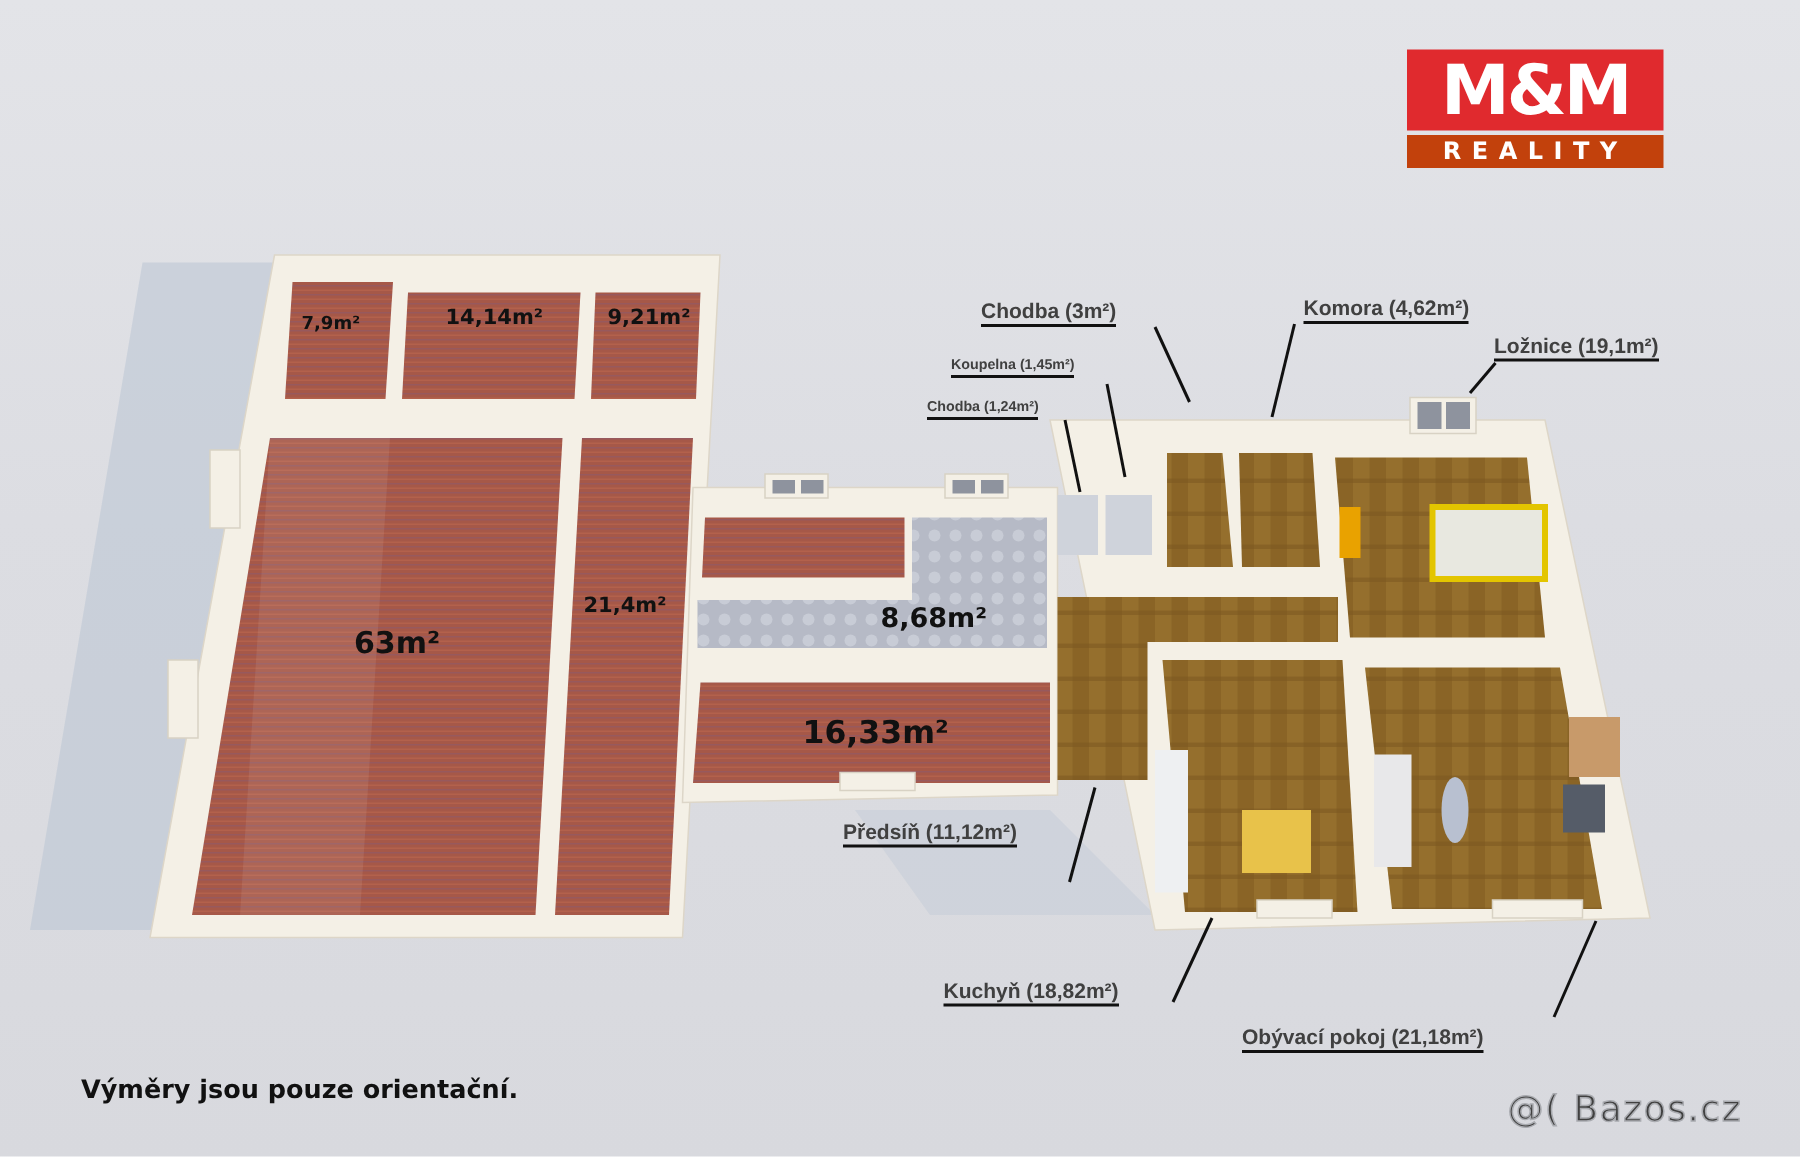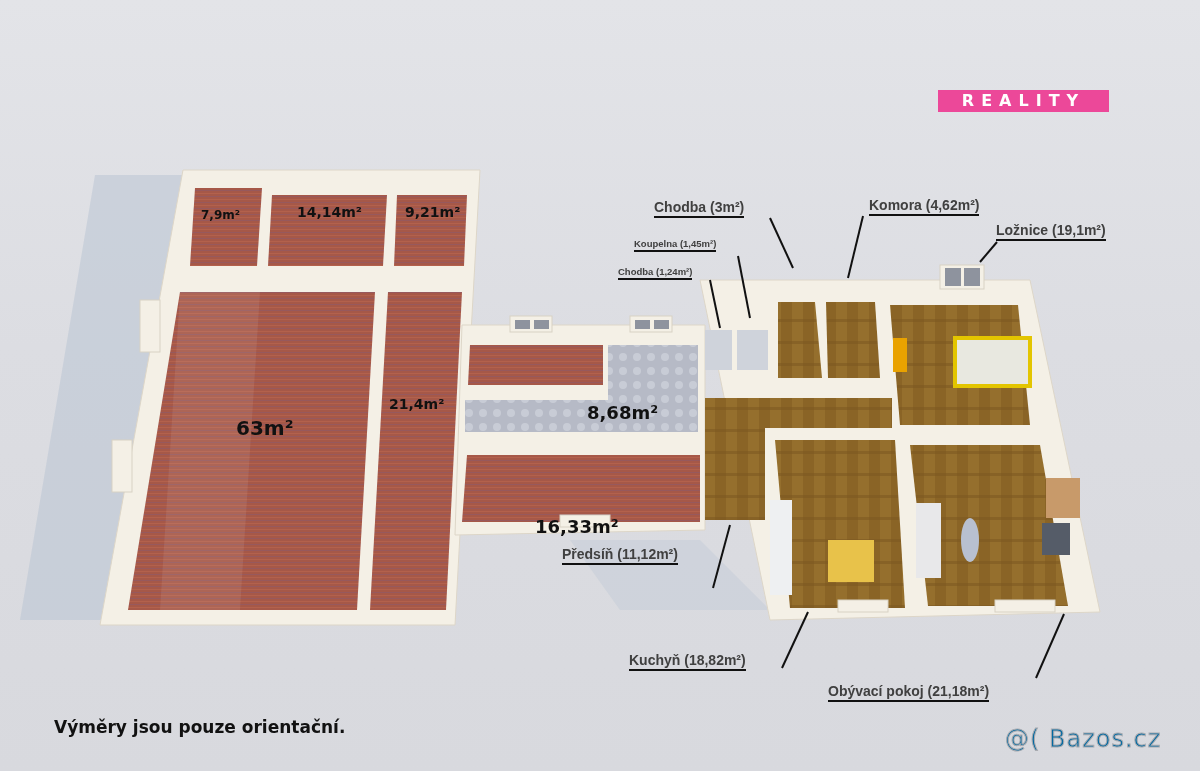--- a/index.html
+++ b/index.html
@@ -9,40 +9,40 @@
       font-family: "DejaVu Sans", sans-serif;
     }
     #plan { position:absolute; left:0; top:0; width:1200px; height:771px; }
     .logo { position:absolute; left:938px; top:33px; width:171px; height:79px; }
     .logo-top {
       position:absolute; left:0; top:0; width:171px; height:54px; background:#e02a2e;
       color:#fff; font-family:"DejaVu Sans", sans-serif; font-weight:bold;
       font-size:46px; line-height:54px; text-align:center; letter-spacing:-2px;
     }
     .logo-bottom {
-      position:absolute; left:0; top:57px; width:171px; height:22px; background:#ec4899;
+      position:absolute; left:0; top:57px; width:171px; height:22px; background:#c2410c;
       color:#fff; font-family:"DejaVu Sans", sans-serif; font-weight:bold;
       font-size:16px; line-height:22px; text-align:center; letter-spacing:7px;
     }
     .callout {
       position:absolute; color:#404040; font-family:Liberation Sans, sans-serif;
       font-weight:bold; white-space:nowrap; border-bottom:2px solid #111; padding-bottom:1px;text-align:center;
     }
     .callout.big { font-size:14px; }
     .callout.small { font-size:9.5px; }
     .area {
       position:absolute; color:#111; font-family:"DejaVu Sans", sans-serif;
       font-weight:bold; white-space:nowrap;
     }
     .note {
       position:absolute; left:54px; top:717px; font-size:17px; font-weight:bold; color:#111;
       font-family:"DejaVu Sans", sans-serif;
     }
     .watermark {
-      position:absolute; left:1005px; top:725px; font-size:24px; color:#0369a1;
+      position:absolute; left:1005px; top:725px; font-size:24px; color:#404040;
       -webkit-text-stroke:1px #a9abb0; font-family:"DejaVu Sans", sans-serif; letter-spacing:1px;
     }
   </style>
 </head>
 <body>
 
 <svg id="plan" viewBox="0 0 1200 771" xmlns="http://www.w3.org/2000/svg">
   <defs>
     <pattern id="terra" width="8" height="6" patternUnits="userSpaceOnUse">
       <rect width="8" height="6" fill="#a65848"></rect>
@@ -123,30 +123,31 @@
     <polyline points="997,242 980,262"></polyline>
     <polyline points="738,256 750,318"></polyline>
     <polyline points="710,280 720,328"></polyline>
     <polyline points="730,525 713,588"></polyline>
     <polyline points="808,612 782,668"></polyline>
     <polyline points="1064,614 1036,678"></polyline>
   </g>
 </svg>
 
 <div class="logo">
+  <div class="logo-top">M&amp;M</div>
   <div class="logo-bottom">REALITY</div>
 </div>
 
 <div class="area" style="left:201px;top:208px;font-size:12px;">7,9m²</div>
 <div class="area" style="left:297px;top:204px;font-size:14px;">14,14m²</div>
 <div class="area" style="left:405px;top:204px;font-size:14px;">9,21m²</div>
 <div class="area" style="left:236px;top:416px;font-size:20px;">63m²</div>
 <div class="area" style="left:389px;top:396px;font-size:14px;">21,4m²</div>
 <div class="area" style="left:587px;top:402px;font-size:18px;">8,68m²</div>
-<div class="area" style="left:535px;top:476px;font-size:18px;margin-top:40px;">16,33m²</div>
+<div class="area" style="left:535px;top:476px;font-size:21px;">16,33m²</div>
 
 <div class="callout big" style="left:654px;top:199px;">Chodba (3m²)</div>
 <div class="callout big" style="left:869px;top:197px;">Komora (4,62m²)</div>
 <div class="callout big" style="left:996px;top:222px;">Ložnice (19,1m²)</div>
 <div class="callout small" style="left:634px;top:238px;">Koupelna (1,45m²)</div>
 <div class="callout small" style="left:618px;top:266px;">Chodba (1,24m²)</div>
 <div class="callout big" style="left:562px;top:546px;">Předsíň (11,12m²)</div>
 <div class="callout big" style="left:629px;top:652px;">Kuchyň (18,82m²)</div>
 <div class="callout big" style="left:828px;top:659px;margin-top:24px;">Obývací pokoj (21,18m²)</div>
 

